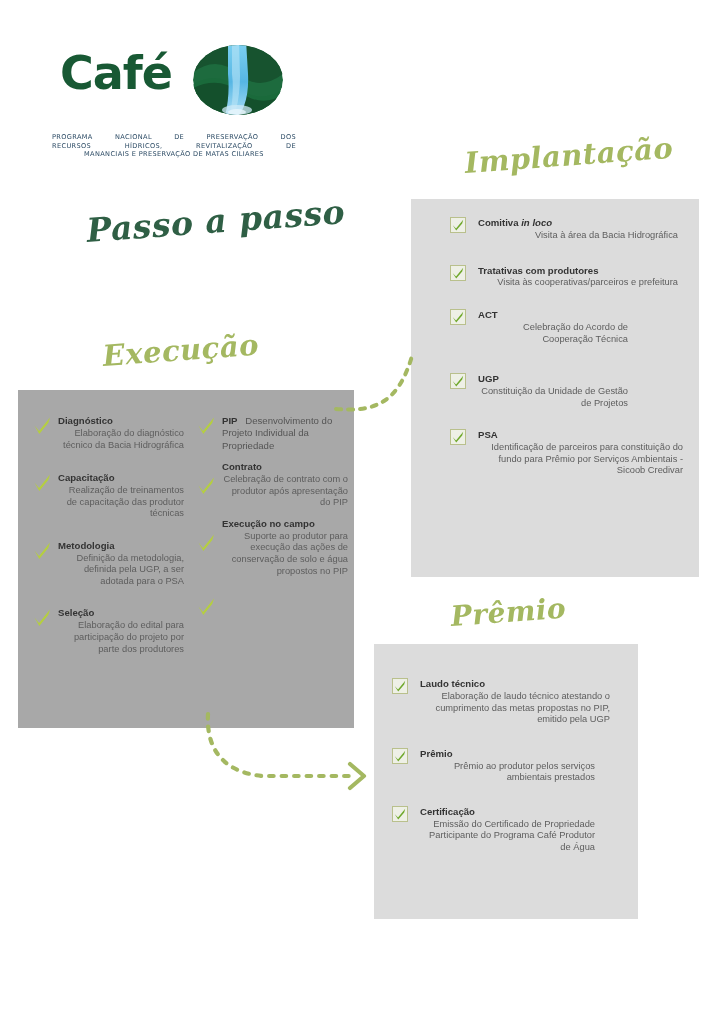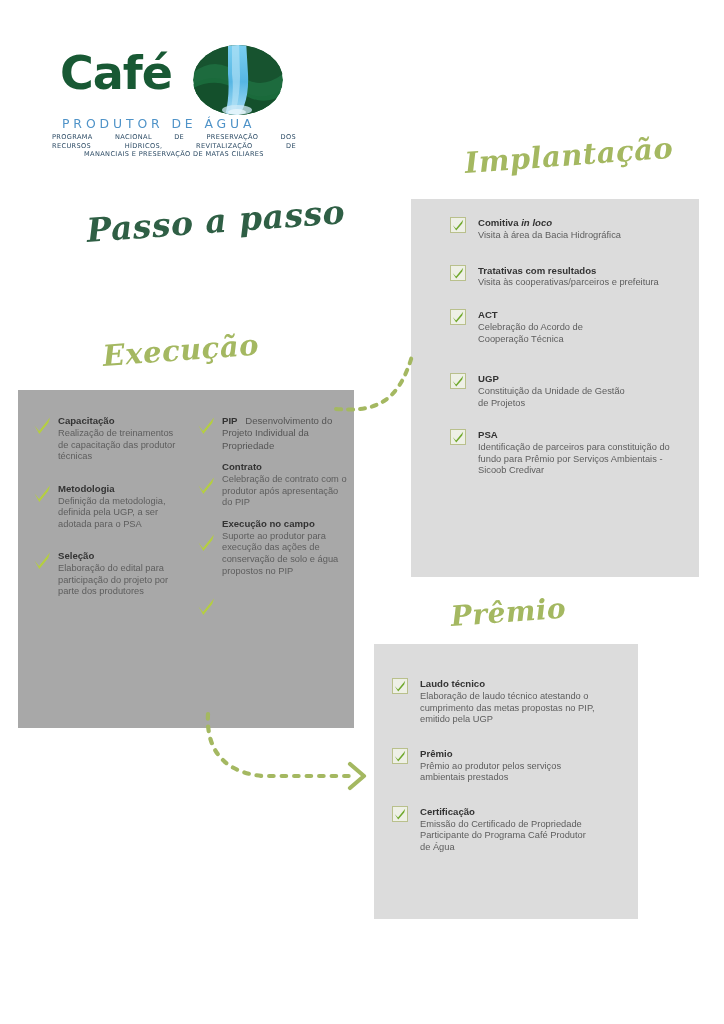--- a/index.html
+++ b/index.html
@@ -61,21 +61,21 @@
 
   .item{position:relative;margin-bottom:12px;}
   .item .body{}
   .item .ttl{
     font-size:9.6px;font-weight:bold;color:#333333;line-height:12.4px;
     margin:0 0 .5px 0;
   }
   .item .ttl em{font-style:italic;text-align:center;}
   .item .ttl .reg{font-weight:normal;color:#555;}
   .item .desc{
-    font-size:9.3px;color:#5d5d5d;line-height:11.6px;margin:0;
+    font-size:9.3px;color:#5d5d5d;line-height:11.6px;margin:0;text-align:right;
   }
 
   
   .item.bare{padding-left:26px;}
   .item.bare .chk{position:absolute;left:0;width:20px;height:20px;}
   .item.bare.lower .chk{top:14px;}
   .item.bare .chk svg{display:block;width:20px;height:20px;}
 
   
   .item.boxed{padding-left:28px;min-height:18px;}
@@ -114,39 +114,49 @@
           <path d="M-4 33 Q 22 8 48 31 Q 70 49 96 26 L 96 -4 L -4 -4 Z" fill="#17532f"></path>
           <path d="M-4 44 Q 22 24 46 44 Q 70 62 96 42 L 96 76 L -4 76 Z" fill="#1a6a3b"></path>
           <path d="M-4 47 Q 24 30 48 48 Q 72 66 96 47 L 96 76 L -4 76 Z" fill="#14502c"></path>
           <path d="M36 -4 L 54 -4 L 56 30 Q 57 48 52 62 Q 48 72 44 72 L 33 72 Q 38 52 36 30 Z" fill="url(#waterGrad)"></path>
           <path d="M40 -4 L 47 -4 L 48 32 Q 48 50 44 66 L 39 66 Q 42 46 40 30 Z" fill="#bfe8f8" opacity=".55"></path>
           <ellipse cx="45" cy="66" rx="15" ry="5" fill="#cdeaf7" opacity=".75"></ellipse>
           <ellipse cx="45" cy="68" rx="9" ry="3" fill="#e8f6fc" opacity=".8"></ellipse>
         </g>
       </svg>
     </div>
-    <div class="subtitle">PRODUTOR DE ÁGUA</div>
     <div class="tagline">
       <div>PROGRAMA NACIONAL DE PRESERVAÇÃO DOS</div>
       <div>RECURSOS HÍDRICOS, REVITALIZAÇÃO DE</div>
       <div class="last">MANANCIAIS E PRESERVAÇÃO DE MATAS CILIARES</div>
     </div>
   </div>
 
   <div class="script" id="h-passo">Passo a passo</div>
   <div class="script" id="h-execucao">Execução</div>
   <div class="script" id="h-implantacao">Implantação</div>
   <div class="script" id="h-premio">Prêmio</div>
 
   <div class="panel" id="panel-execucao"></div>
   <div class="panel" id="panel-implantacao"></div>
   <div class="panel" id="panel-premio"></div>
 
   <div class="col" id="exec-col-left">
 
+    <div class="item bare" style="margin-bottom:21px;">
+      <span class="chk">
+        <svg viewBox="0 0 20 20" aria-hidden="true">
+            <path d="M2.5 10.5 L7 16 L18 2.5 L16.2 8 L7.3 19 Z" fill="#b5cf3f"></path>
+          </svg>
+      </span>
+      <div class="body">
+        <p class="ttl">Diagnóstico</p>
+        <p class="desc">Elaboração do diagnóstico técnico da Bacia Hidrográfica</p>
+      </div>
+    </div>
 
     <div class="item bare" style="margin-bottom:20px;">
       <span class="chk">
         <svg viewBox="0 0 20 20" aria-hidden="true">
             <path d="M2.5 10.5 L7 16 L18 2.5 L16.2 8 L7.3 19 Z" fill="#b5cf3f"></path>
           </svg>
       </span>
       <div class="body">
         <p class="ttl">Capacitação</p>
         <p class="desc">Realização de treinamentos de capacitação das produtor técnicas</p>
@@ -243,21 +253,21 @@
       </div>
     </div>
 
     <div class="item boxed" style="margin-bottom:20px;">
       <span class="chkbox">
         <svg viewBox="0 0 14 14" aria-hidden="true">
             <path d="M1.8 7.2 L5 10.4 L12.2 1.8 L11.2 5.4 L5.2 12.6 Z" fill="#6fa82c"></path>
           </svg>
       </span>
       <div class="body">
-        <p class="ttl">Tratativas com resultados</p>
+        <p class="ttl">Tratativas com produtores</p>
         <p class="desc">Visita às cooperativas/parceiros e prefeitura</p>
       </div>
     </div>
 
     <div class="item boxed" style="margin-bottom:28px;width:150px;">
       <span class="chkbox">
         <svg viewBox="0 0 14 14" aria-hidden="true">
             <path d="M1.8 7.2 L5 10.4 L12.2 1.8 L11.2 5.4 L5.2 12.6 Z" fill="#6fa82c"></path>
           </svg>
       </span>

